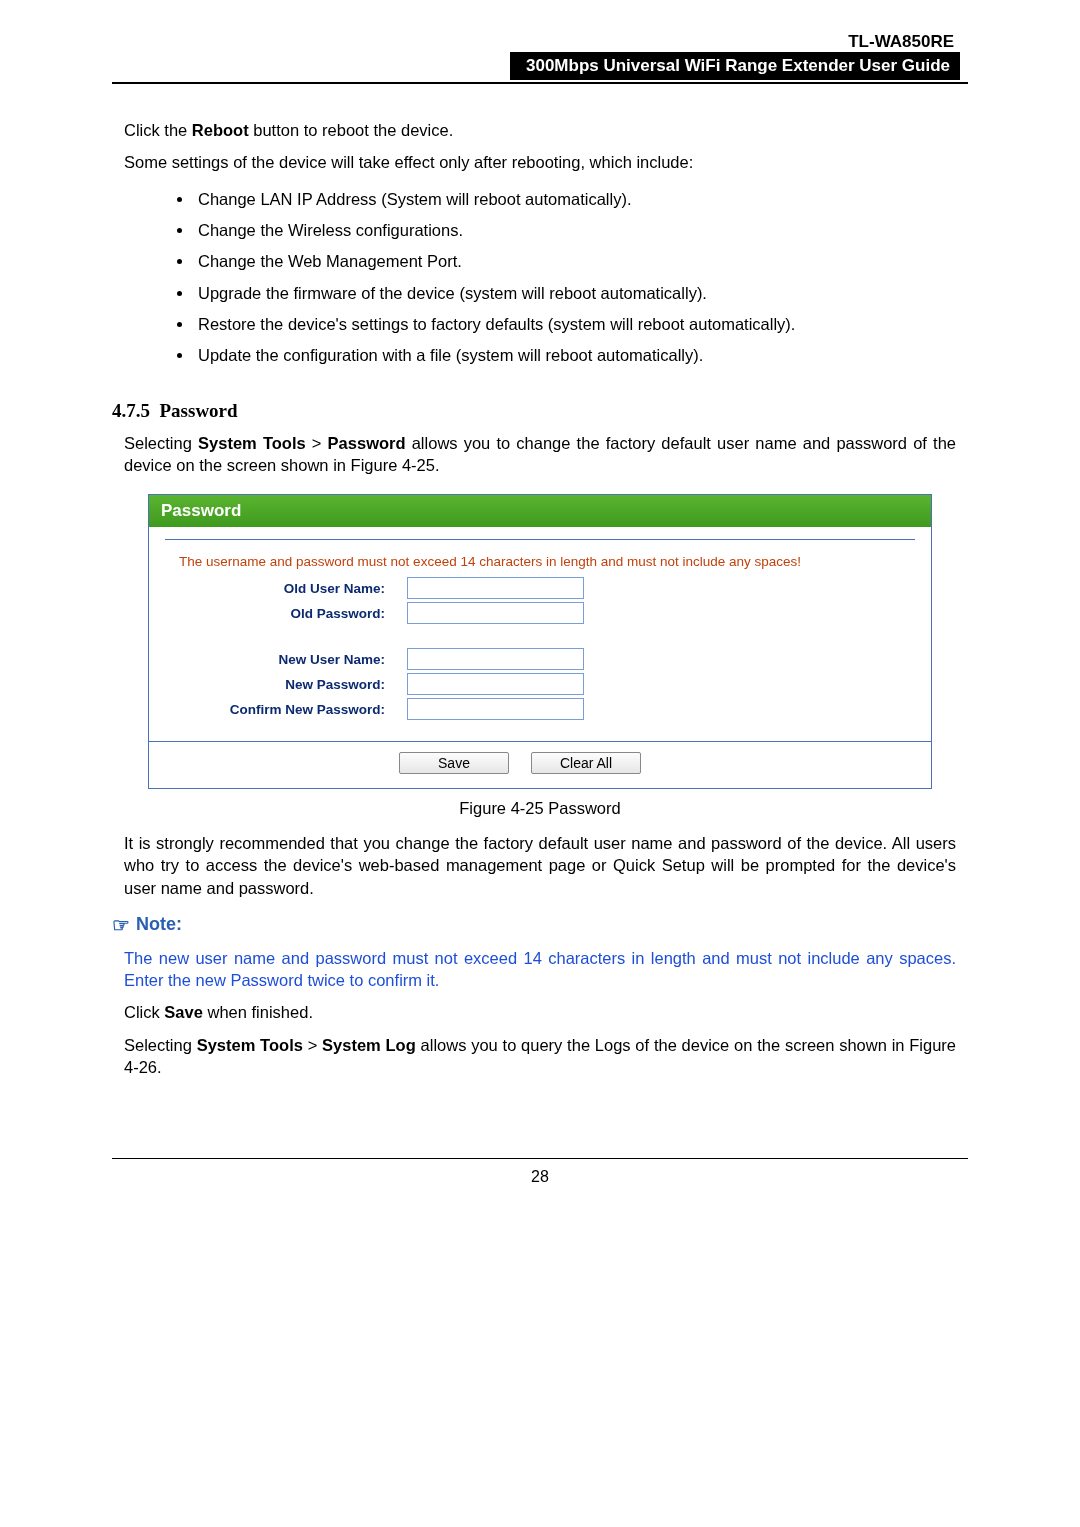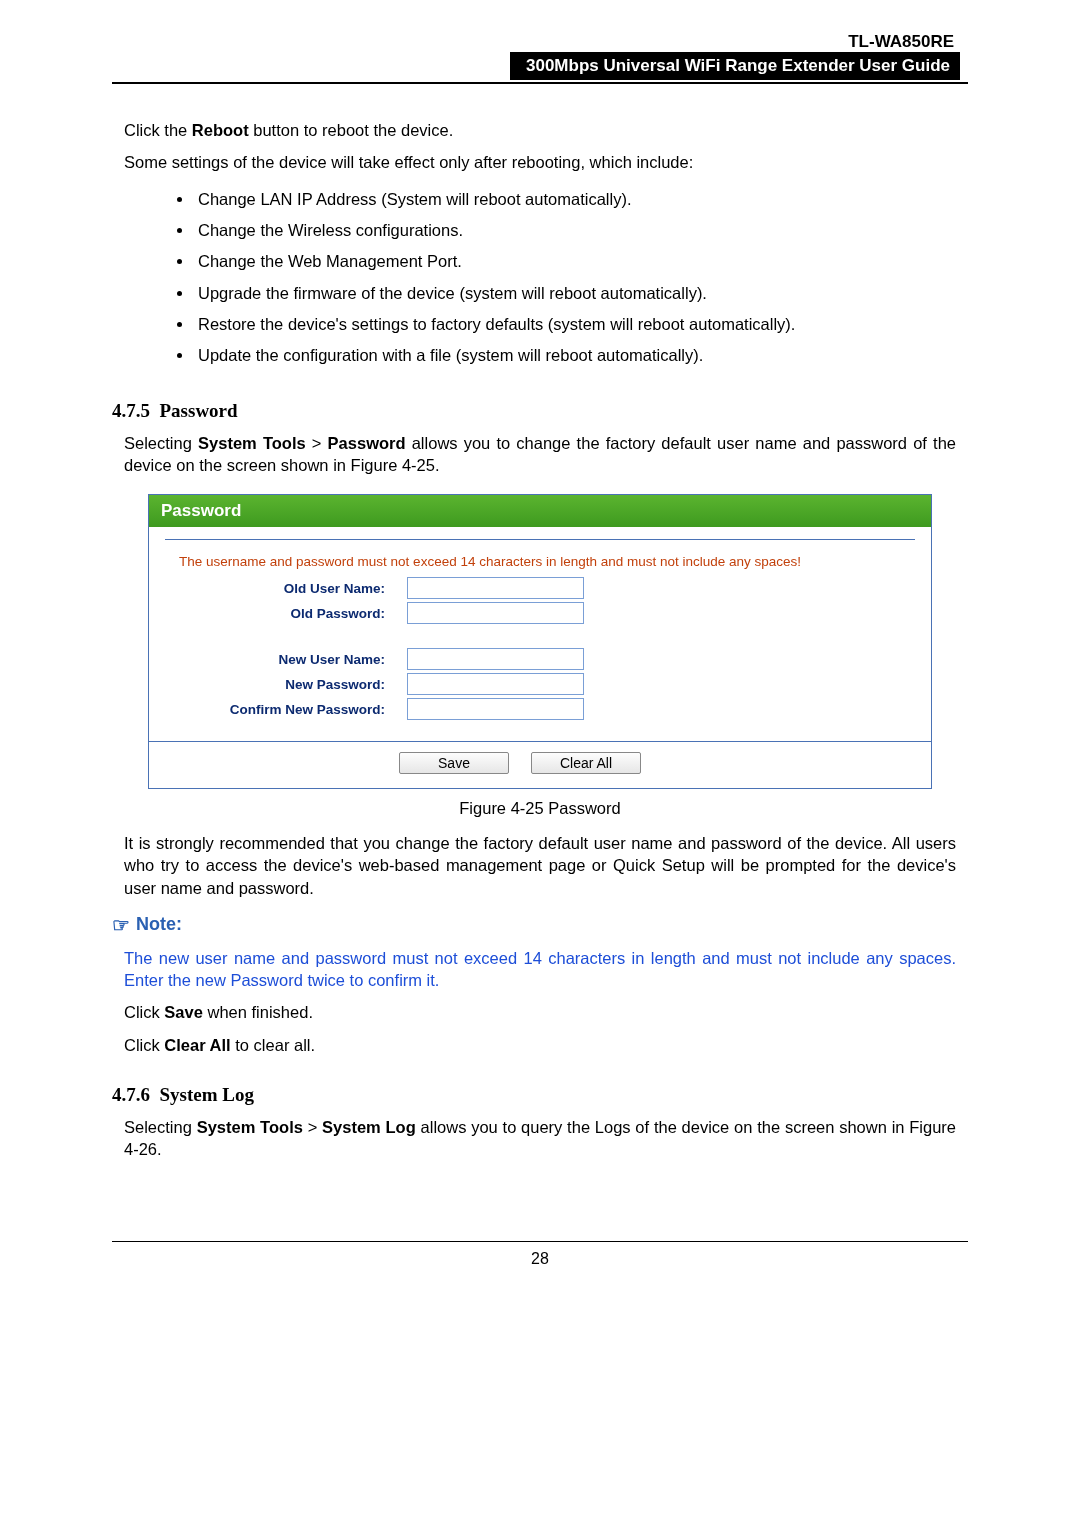--- a/index.html
+++ b/index.html
@@ -241,25 +241,21 @@
     </div>
 
     <p class="justify">It is strongly recommended that you change the factory default user name and password of the device. All users who try to access the device's web-based management page or Quick Setup will be prompted for the device's user name and password.</p>
 
     <div class="note-label">
       <span class="note-icon">☞</span><span>Note:</span>
     </div>
     <p class="note-text">The new user name and password must not exceed 14 characters in length and must not include any spaces. Enter the new Password twice to confirm it.</p>
 
     <p><span>Click </span><b>Save</b><span> when finished.</span></p>
-    <p><span>Click </span><b>Clear All</b><span> to clear all.</span></p>
-
-    <div class="sec-heading">
-      <span>4.7.6</span>&nbsp;&nbsp;<span>System Log</span>
-    </div>
+
 
     <p class="justify"><span>Selecting </span><b>System Tools</b><span> &gt; </span><b>System Log</b><span> allows you to query the Logs of the device on the screen shown in Figure 4-26.</span></p>
 
   </div>
 
   <hr class="ftr-rule">
   <div class="page-num">28</div>
 
 </div>
 

